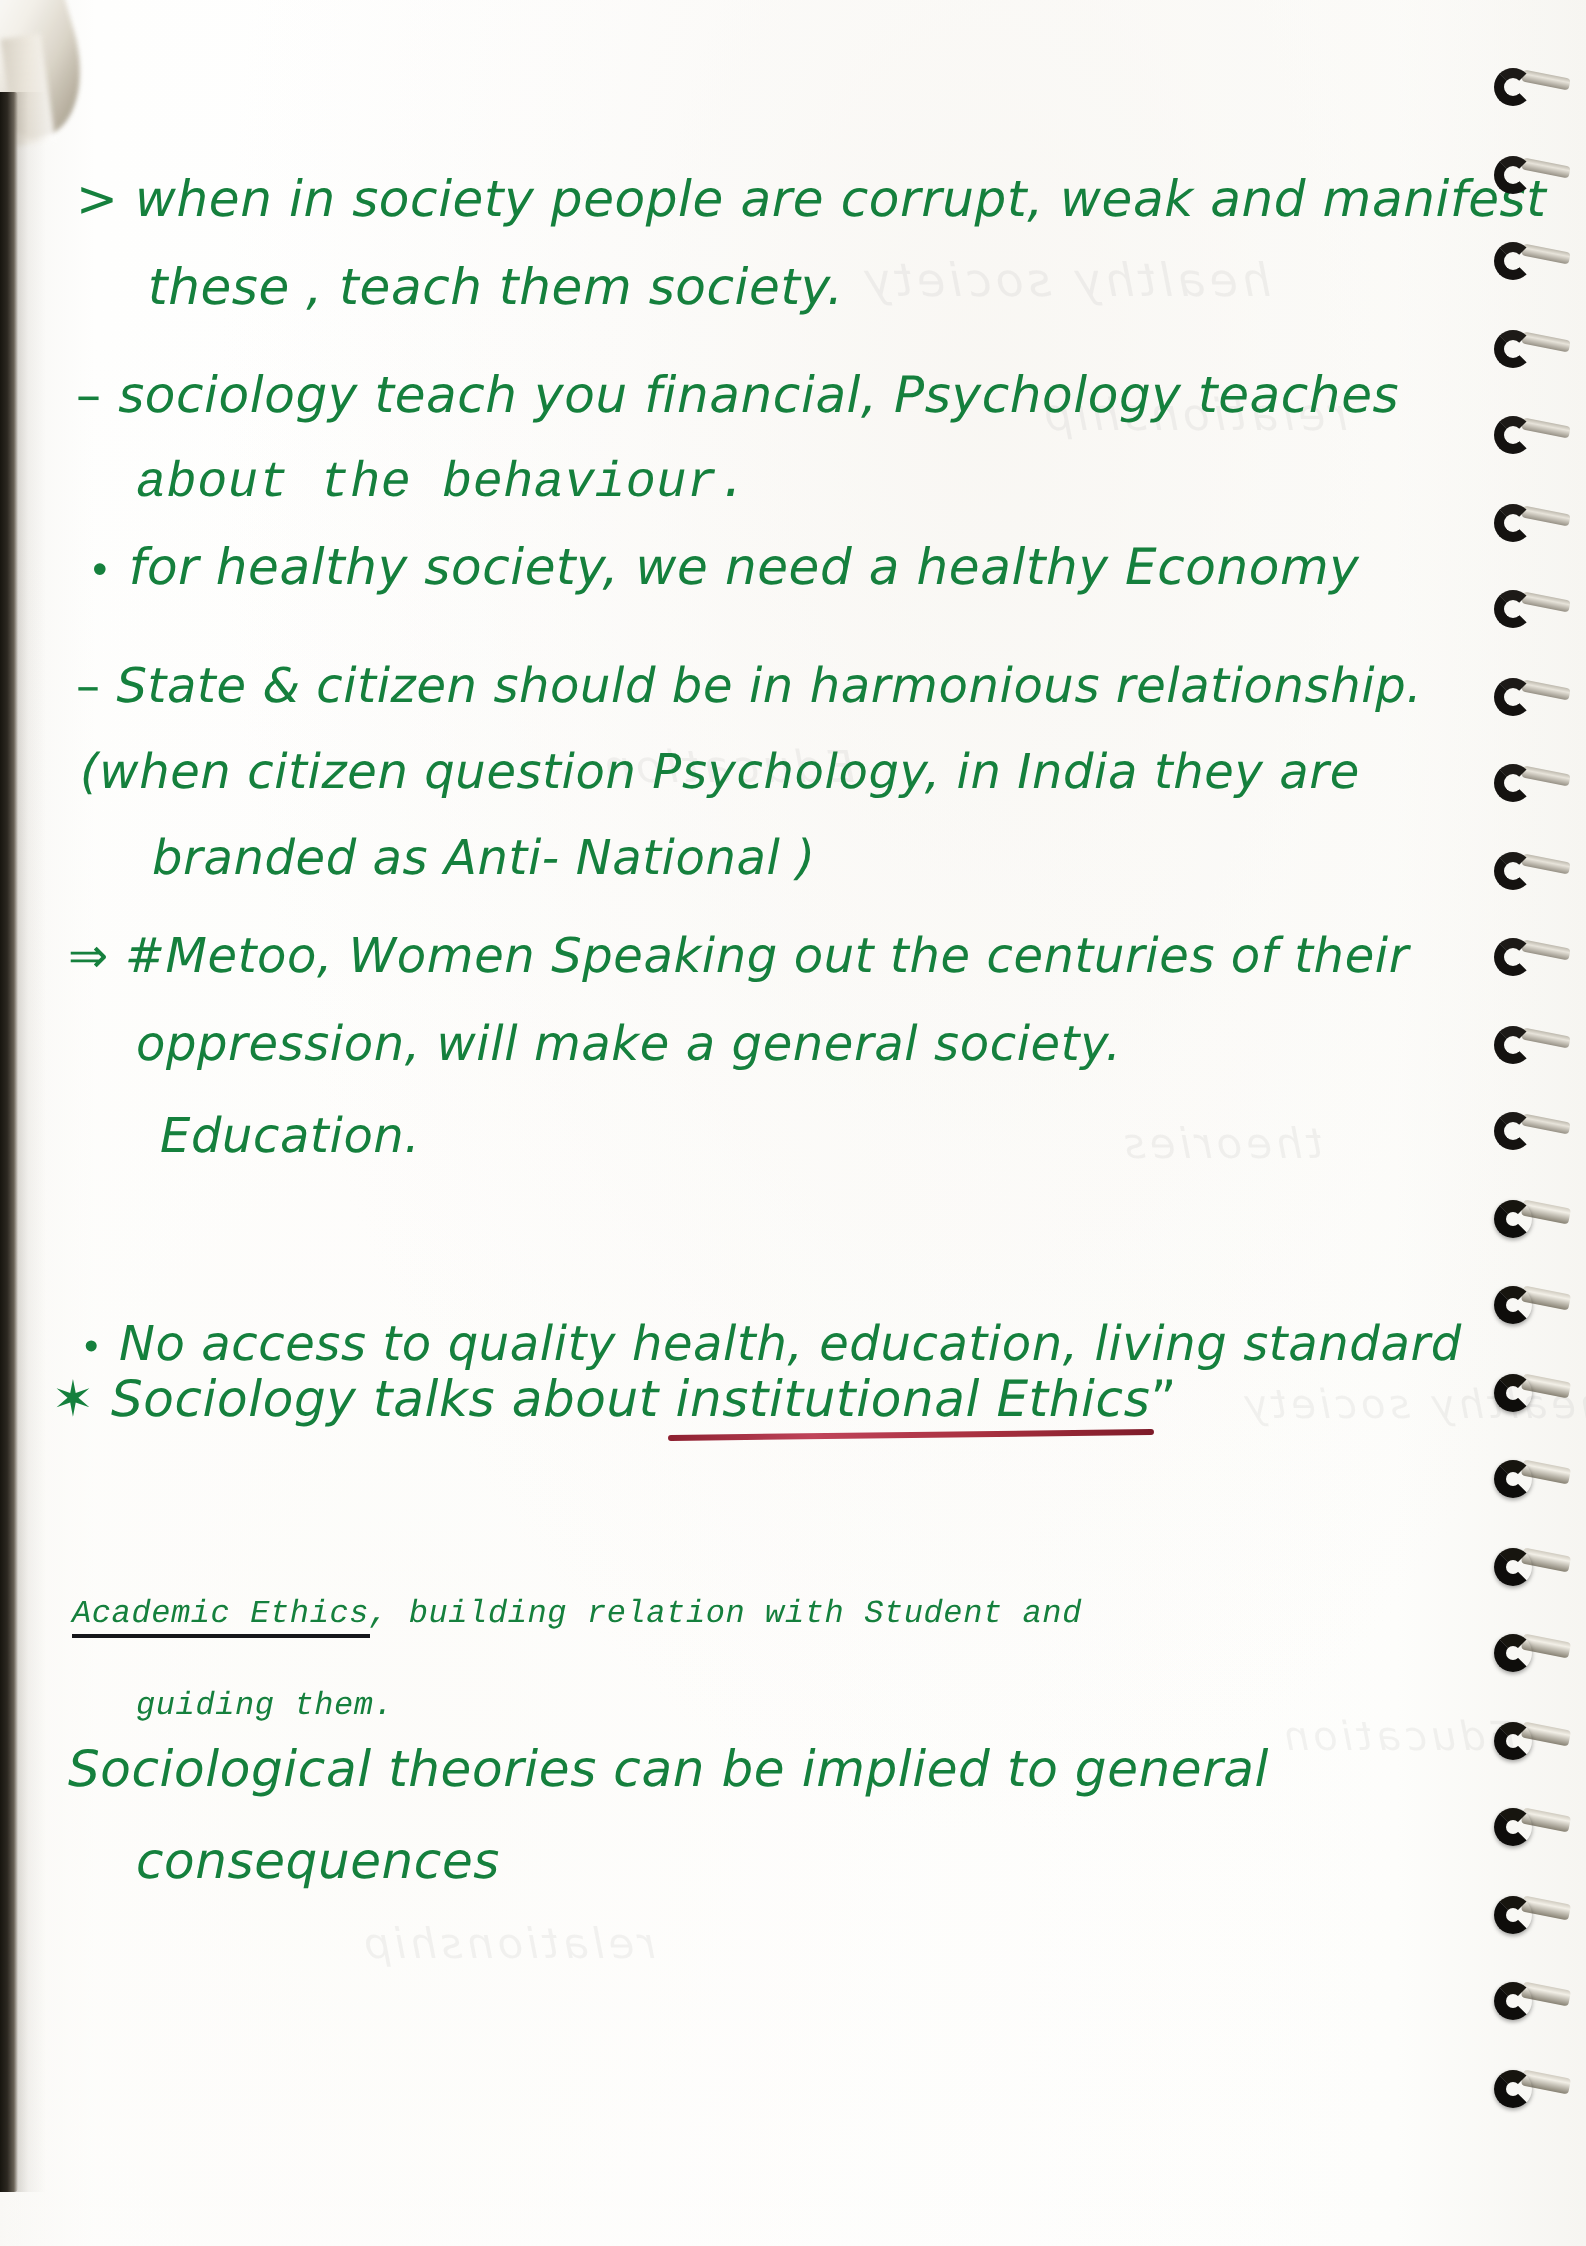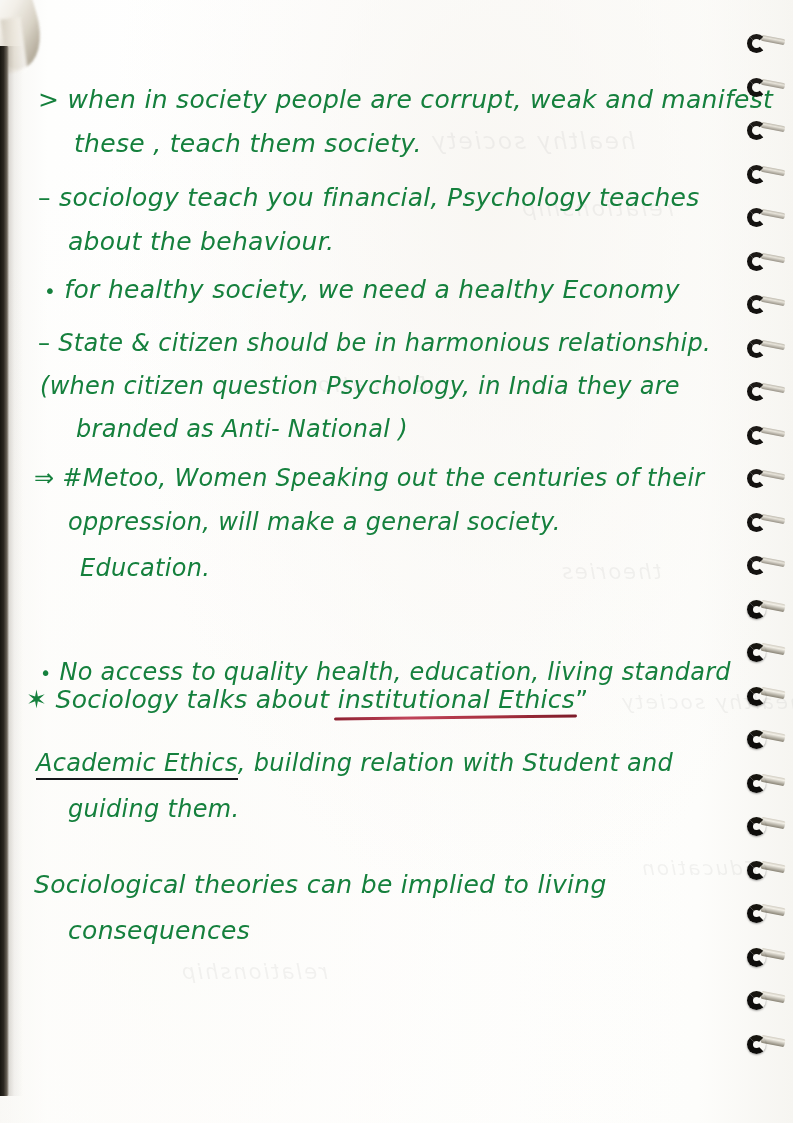--- a/index.html
+++ b/index.html
@@ -202,26 +202,26 @@
     <span class="hw-line" style="padding-left:36px;font-style:italic;">
       <span>these , teach them society.</span>
     </span>
   </div>
 
   <div class="hw-block" style="left:38px; top:176px; font-size:25px; line-height:44px;">
     <span class="hw-line">
       <span class="marker">–</span>
       <span>sociology teach you financial, Psychology teaches</span>
     </span>
-    <span class="hw-line" style="padding-left:30px;">
+    <span class="hw-line" style="padding-left:30px;font-family:Liberation Mono, monospace;">
       <span>about the behaviour.</span>
     </span>
   </div>
 
-  <div class="hw-block" style="left:44px; top:268px; font-size:25px; line-height:43px;">
+  <div class="hw-block" style="left:44px; top:268px; font-size:25px; line-height:32px;">
     <span class="hw-line">
       <span class="marker" style="font-size:20px;">•</span>
       <span>for healthy society, we need a healthy Economy</span>
     </span>
   </div>
 
   <div class="hw-block" style="left:38px; top:322px; font-size:24px; line-height:43px;">
     <span class="hw-line">
       <span class="marker">–</span>
       <span>State &amp; citizen should be in harmonious relationship.</span>
@@ -257,32 +257,32 @@
     </span>
   </div>
 
   <div class="hw-block" style="left:26px; top:678px; font-size:25px; line-height:44px;">
     <span class="hw-line">
       <span class="marker">✶</span>
       <span>Sociology talks about </span><span class="u-red">institutional Ethics</span><span class="quote-mark">”</span>
     </span>
   </div>
 
-  <div class="hw-block" style="left:36px; top:740px; font-size:24px; line-height:46px;">
+  <div class="hw-block" style="left:36px; top:784px; font-size:16px; line-height:46px;font-family:Liberation Mono, monospace;">
     <span class="hw-line">
       <span class="u-black">Academic Ethics</span><span>, building relation with Student and</span>
     </span>
     <span class="hw-line" style="padding-left:32px;">
       <span>guiding them.</span>
     </span>
   </div>
 
   <div class="hw-block" style="left:34px; top:862px; font-size:25px; line-height:46px;">
     <span class="hw-line">
-      <span>Sociological theories can be implied  to living</span>
+      <span>Sociological theories can be implied  to general</span>
     </span>
     <span class="hw-line" style="padding-left:34px;">
       <span>consequences</span>
     </span>
   </div>
 
   <div class="spiral-column" id="spiral">
       <div class="ring" style="top: 34px;">
         <div class="wire"></div>
         <div class="hook"></div>

